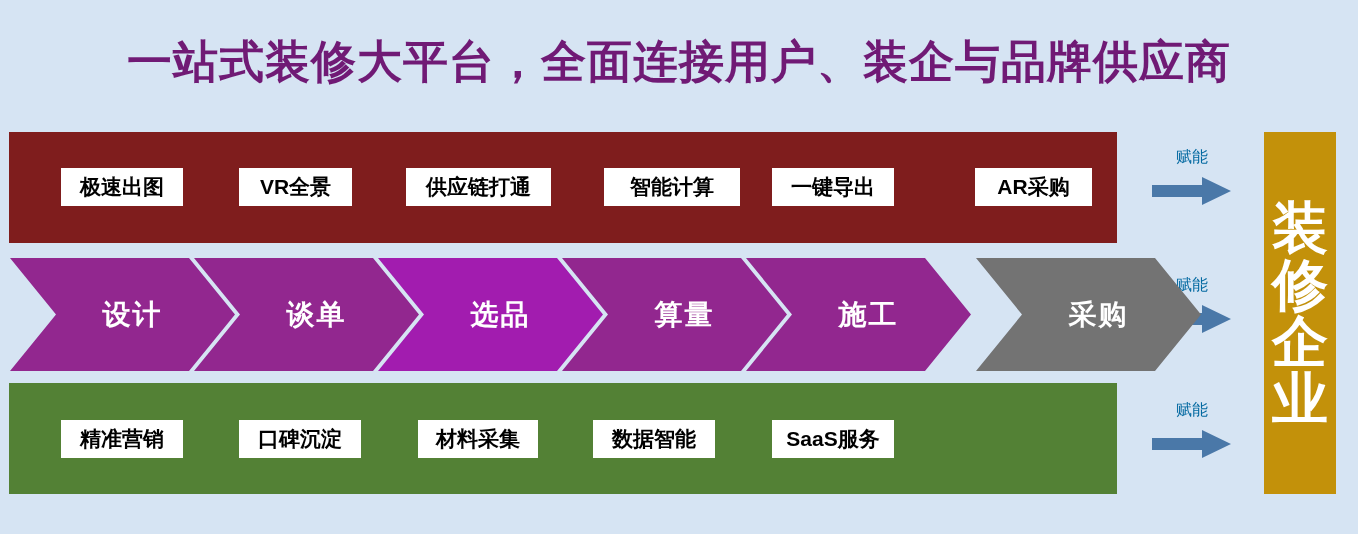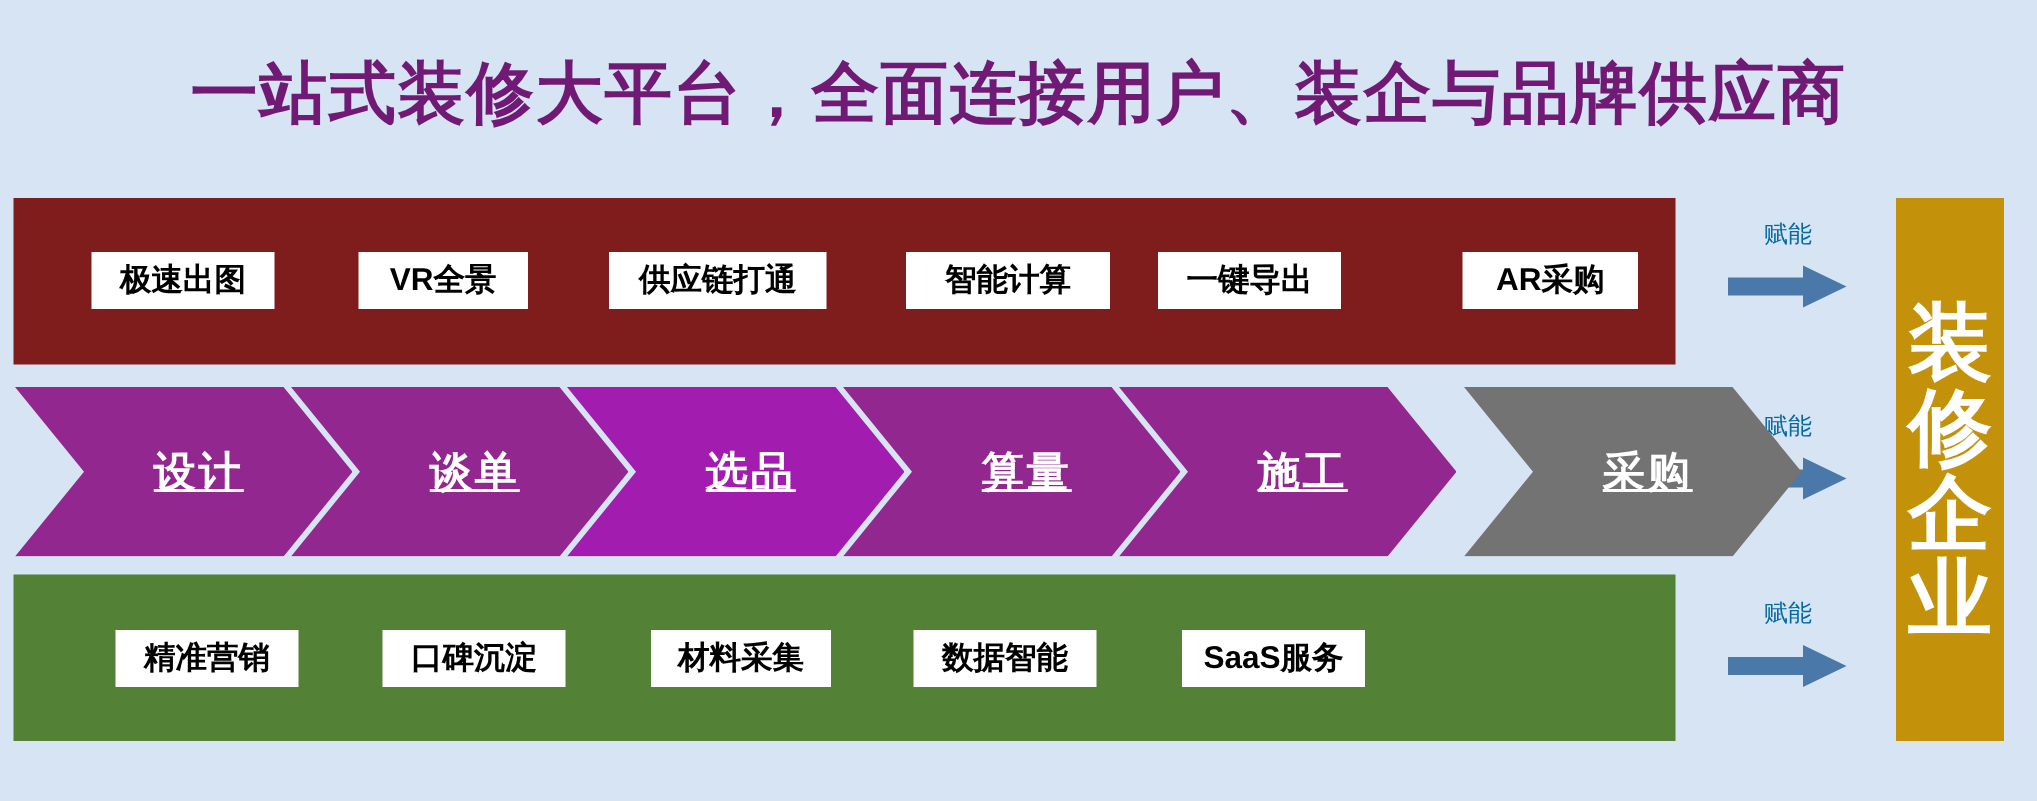--- a/index.html
+++ b/index.html
@@ -61,21 +61,21 @@
     color: #000000;
     font-size: 21px;
     font-weight: bold;
     height: 38px;
     line-height: 38px;
     text-align: center;
     white-space: nowrap;
     box-sizing: border-box;
   }
   #band-top .chip { top: 36px; }
-  #band-bottom .chip { top: 37px; margin-left: 16px; }
+  #band-bottom .chip { top: 37px; }
 
   
   #chevron-row {
     position: absolute;
     left: 0;
     top: 258px;
     width: 1358px;
     height: 113px;
   }
   .chevron {
@@ -87,21 +87,20 @@
     font-size: 28px;
     font-weight: bold;
     display: flex;
     align-items: center;
     justify-content: center;
     box-sizing: border-box;
     -webkit-clip-path: polygon(0 0, calc(100% - 46px) 0, 100% 50%, calc(100% - 46px) 100%, 0 100%, 46px 50%);
     clip-path: polygon(0 0, calc(100% - 46px) 0, 100% 50%, calc(100% - 46px) 100%, 0 100%, 46px 50%);
     padding-left: 20px;
     letter-spacing: 2px;
-    text-decoration: underline;
   }
   .chevron.first {
     -webkit-clip-path: polygon(0 0, calc(100% - 46px) 0, 100% 50%, calc(100% - 46px) 100%, 0 100%, 46px 50%);
     clip-path: polygon(0 0, calc(100% - 46px) 0, 100% 50%, calc(100% - 46px) 100%, 0 100%, 46px 50%);
   }
 
   
   .enable-group {
     position: absolute;
     width: 96px;

